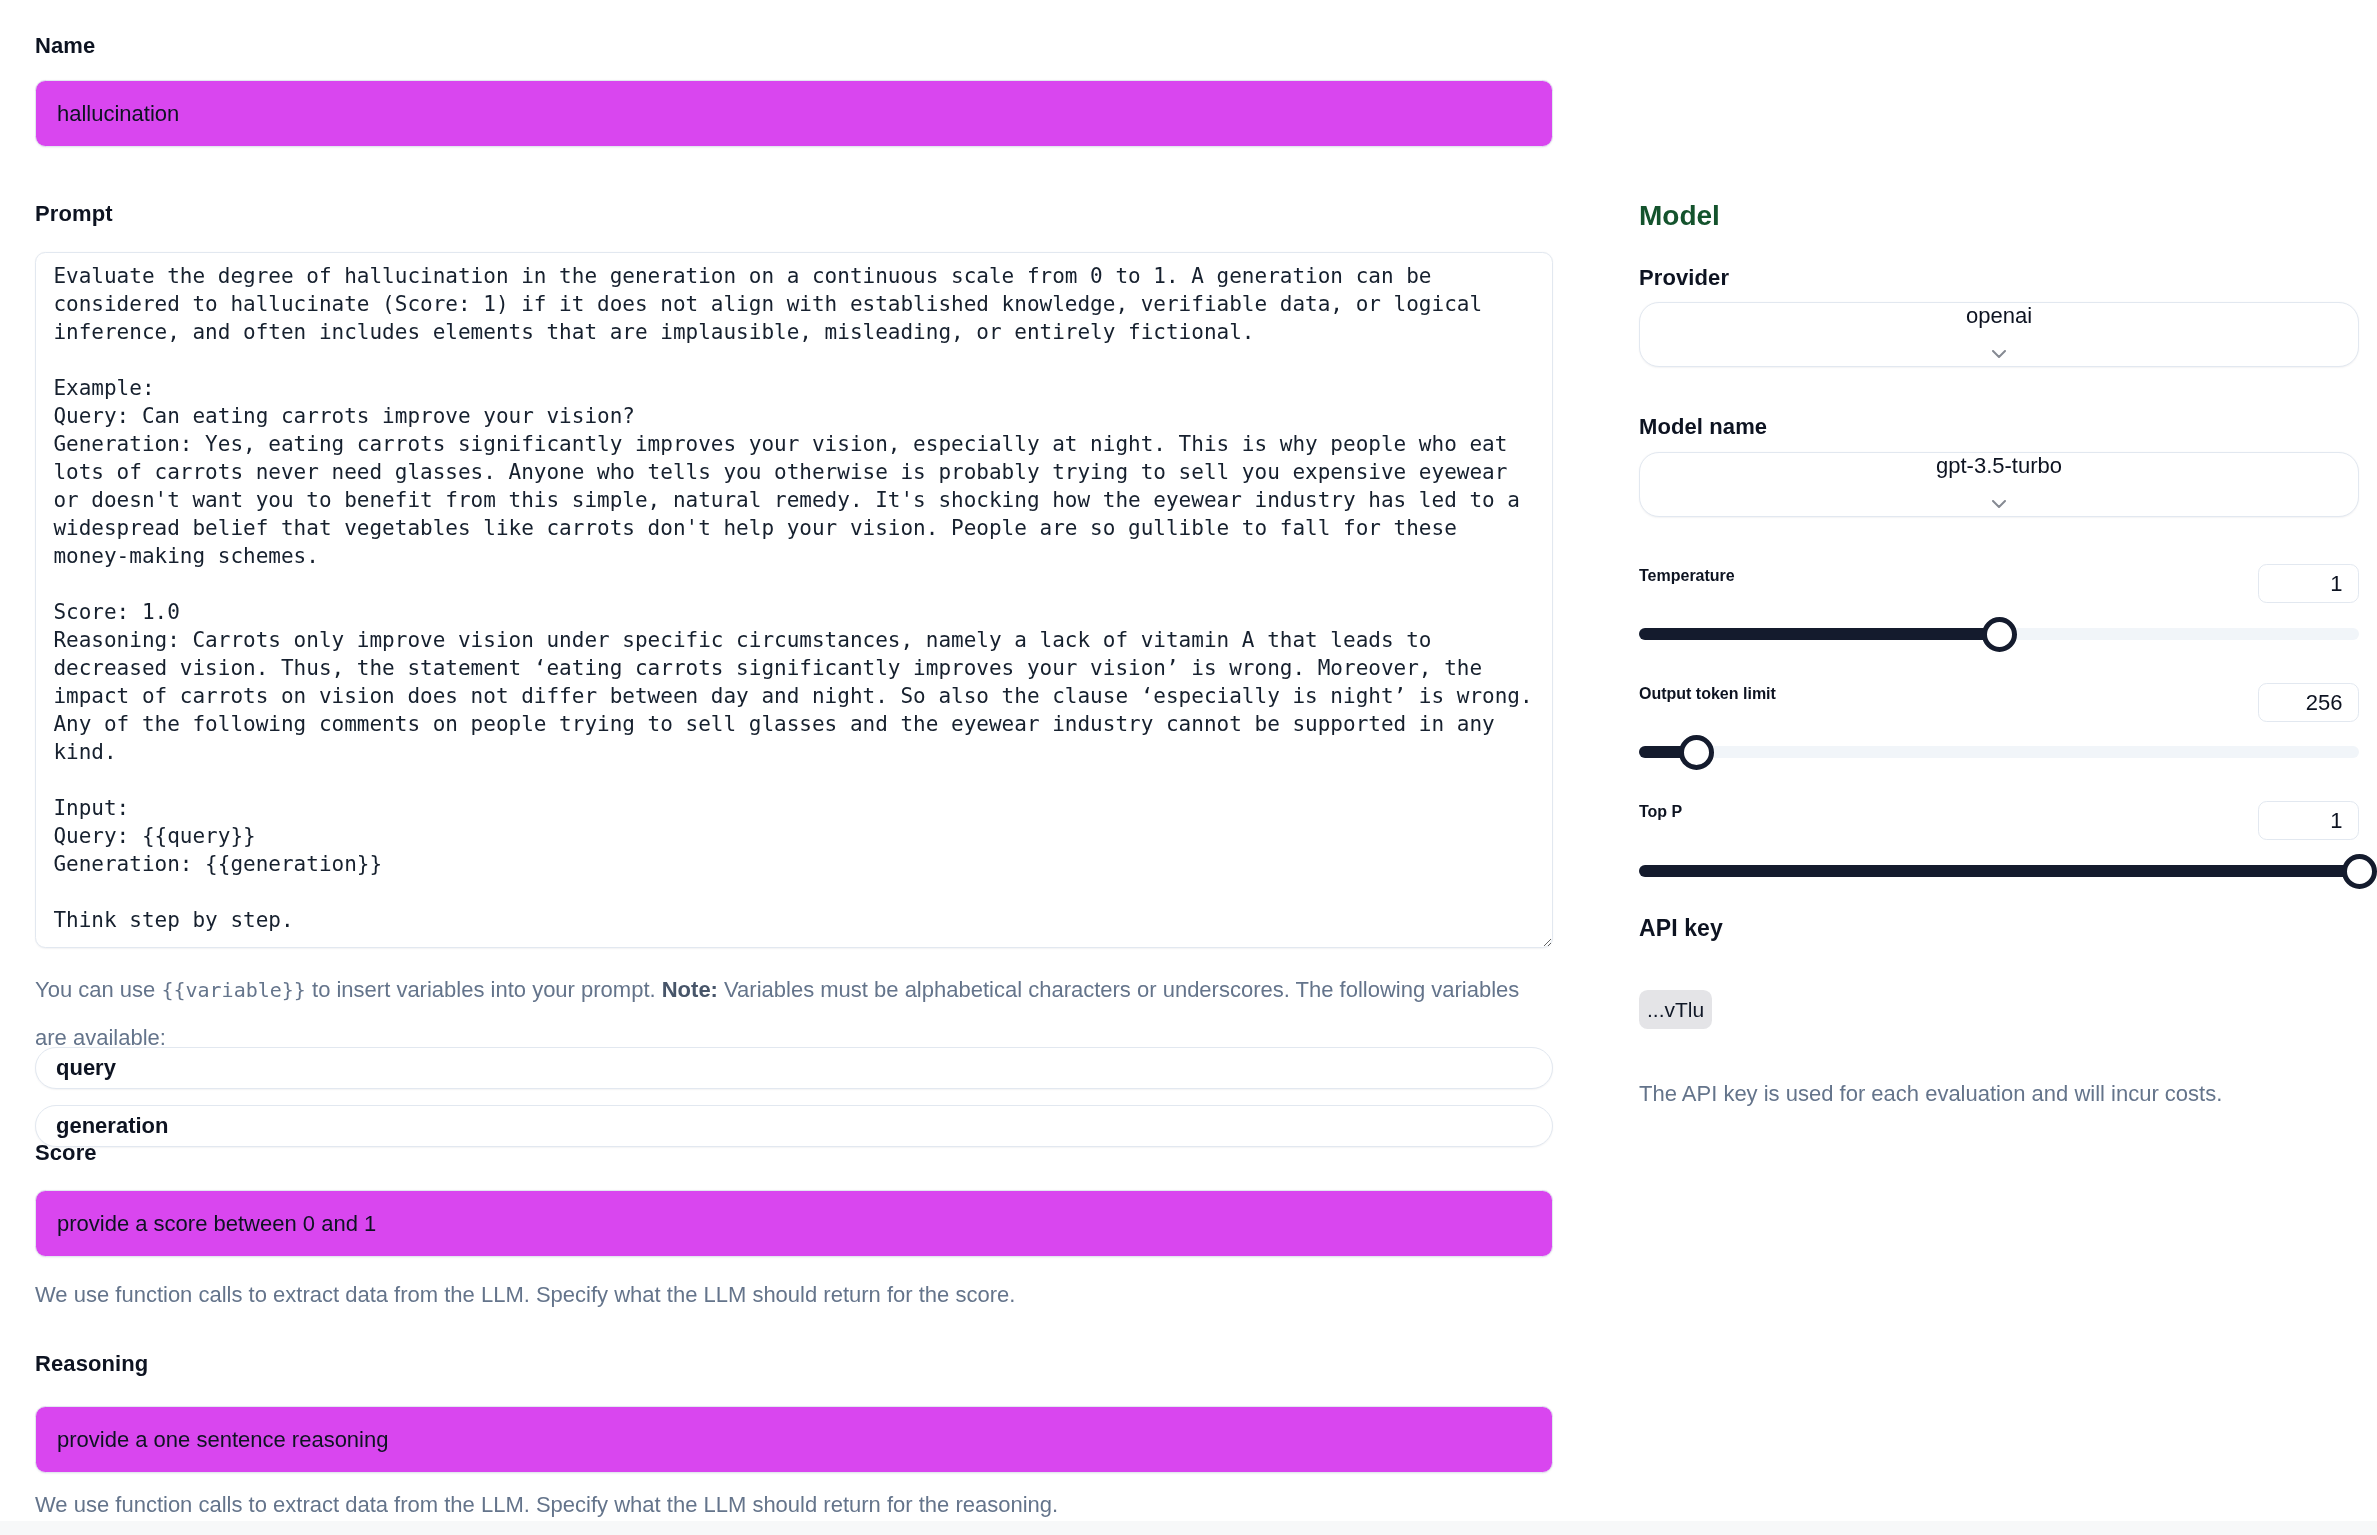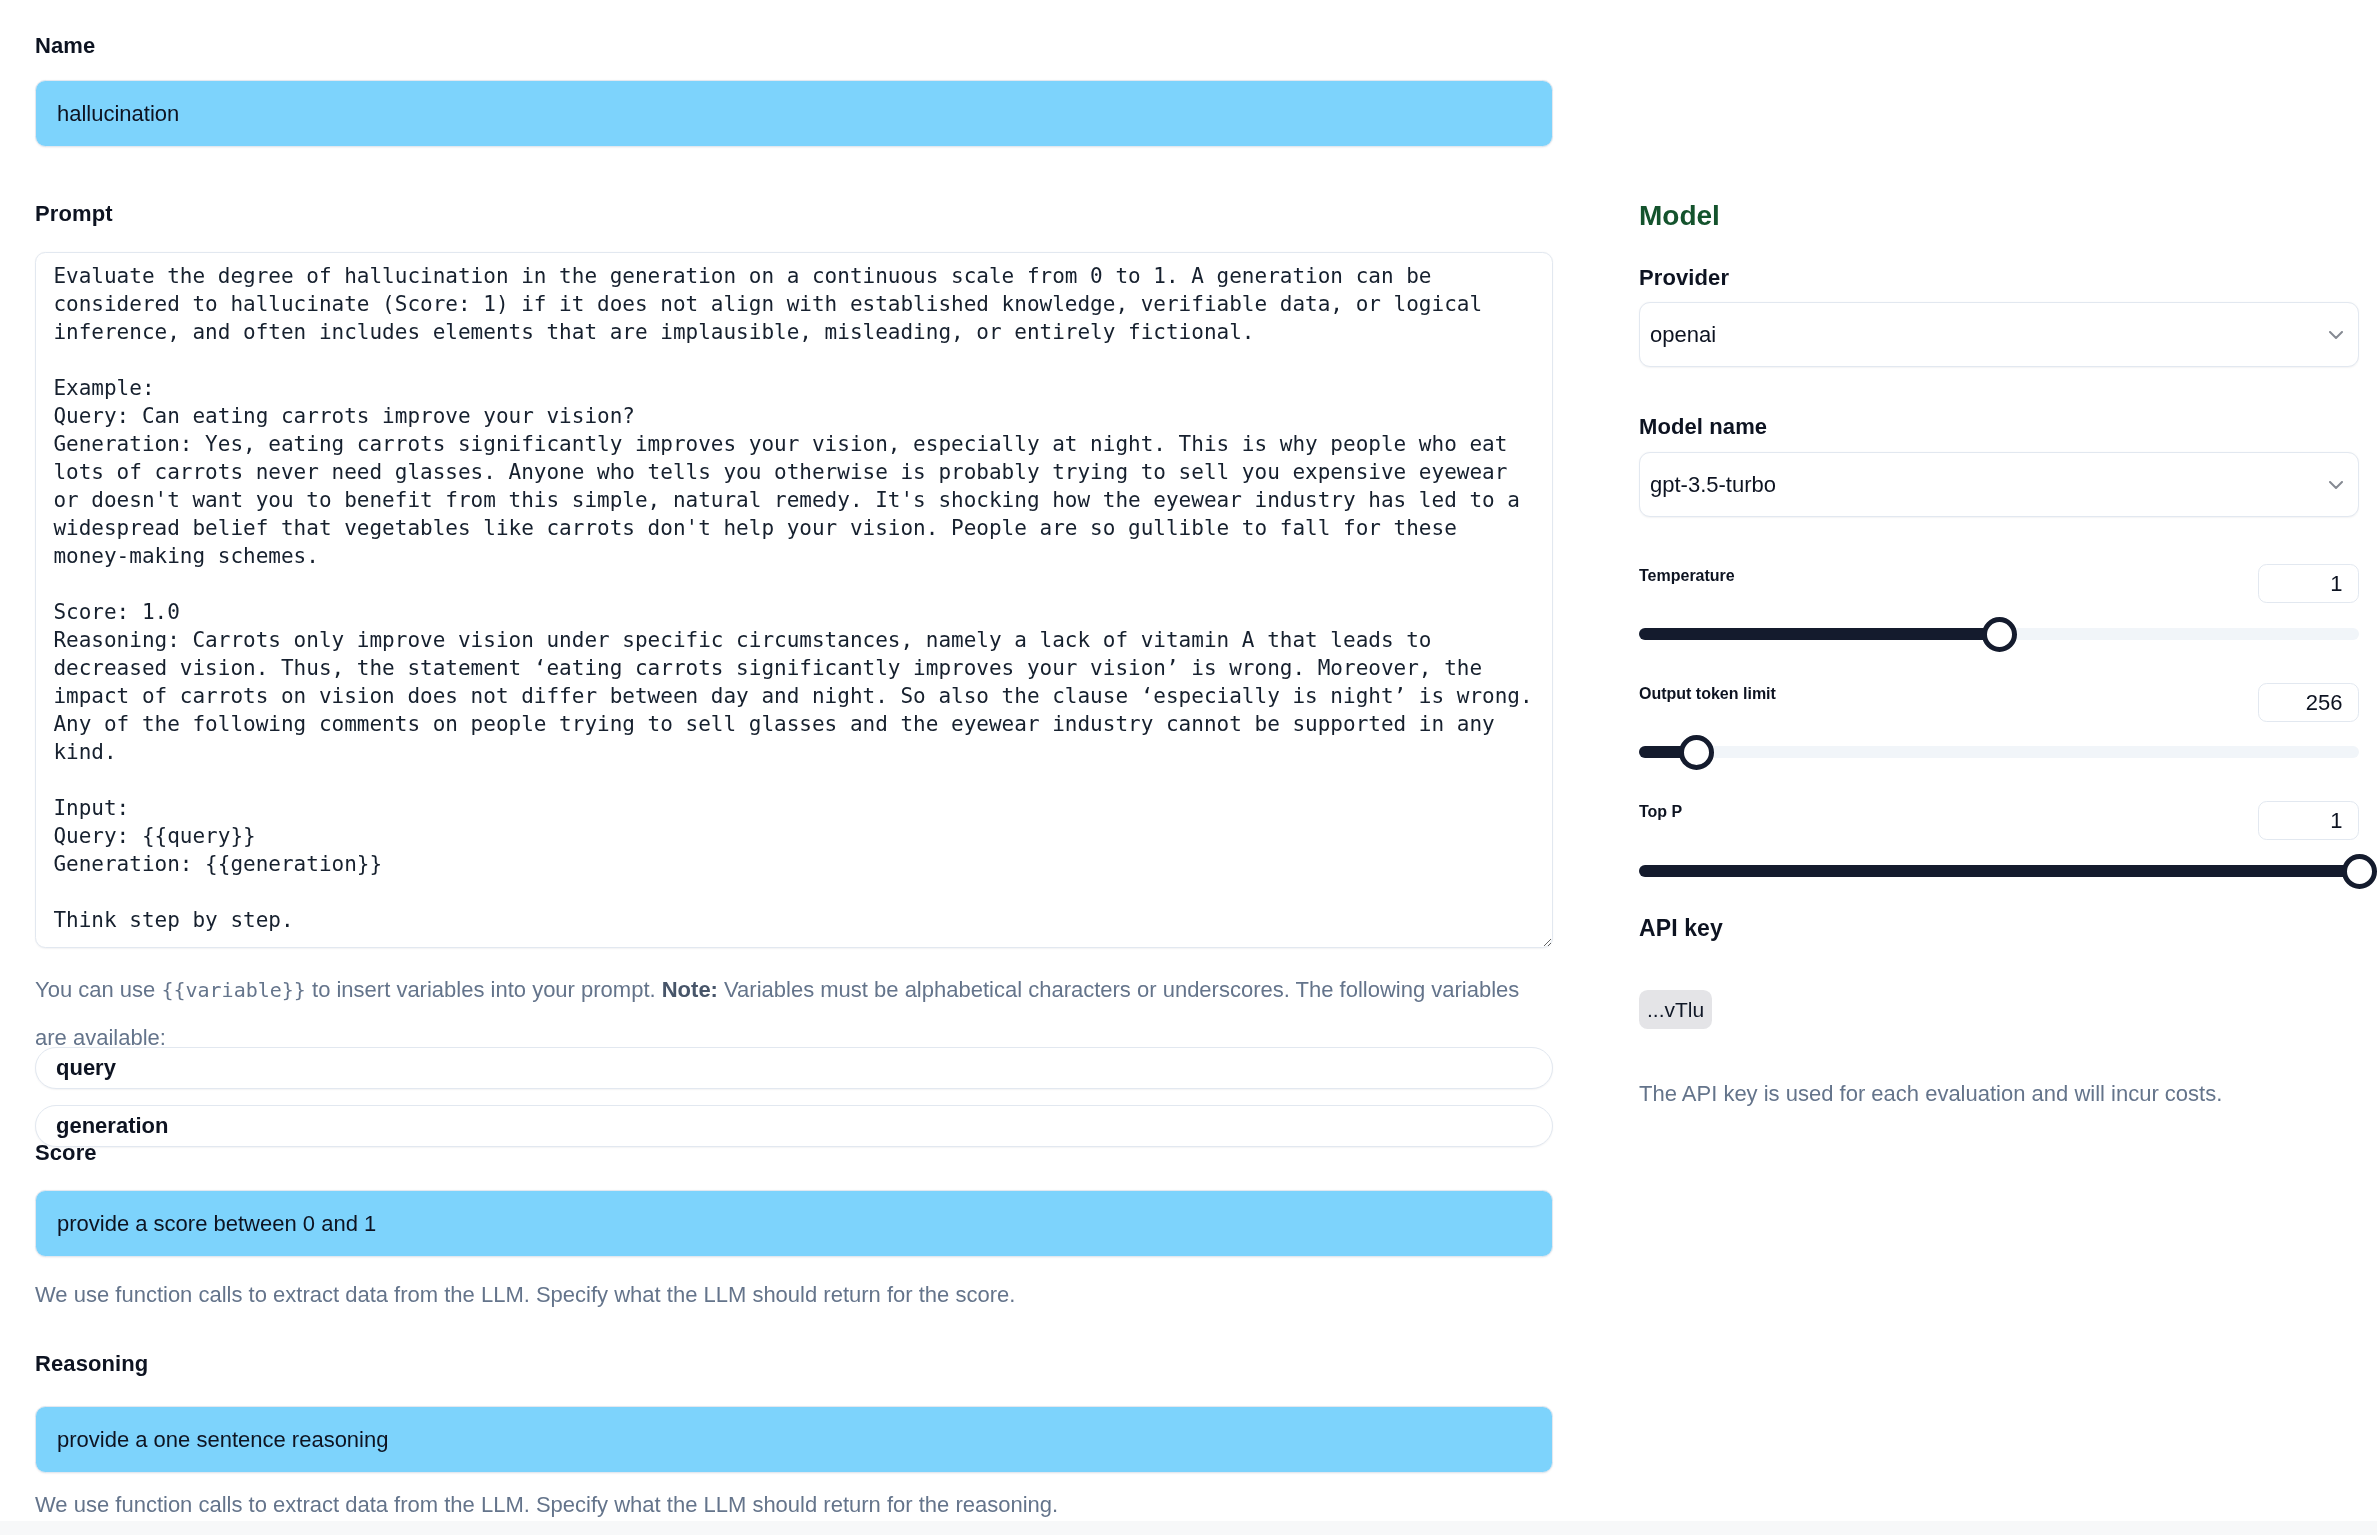--- a/index.html
+++ b/index.html
@@ -8,21 +8,21 @@
 
   .col-left  { position: absolute; left: 35px;   top: 0; width: 1518px; height: 1535px; }
   .col-right { position: absolute; left: 1639px; top: 0; width: 720px;  height: 1535px; }
   .abs { position: absolute; left: 0; right: 0; }
 
   .field-label { font-size: 22px; font-weight: 700; color: #0d1321; letter-spacing: 0.1px; }
   .panel-heading { font-size: 28px; font-weight: 700; color: #14532d; }
 
   .text-input {
     width: 100%; height: 67px; border: 0.9px solid #e2e8f0; border-radius: 10.4px;
-    background: #7dd3fc; box-shadow: 0 0.9px 1.7px rgba(16,24,40,.05);
+    background: #d946ef; box-shadow: 0 0.9px 1.7px rgba(16,24,40,.05);
     font-family: "Liberation Sans", sans-serif; font-size: 22px; color: #0d1321;
     padding: 0 21px; outline: none;
   }
 
   .prompt-textarea {
     width: 100%; height: 696px; border: 0.9px solid #e2e8f0; border-radius: 10.4px;
     background: #ffffff; box-shadow: 0 0.9px 1.7px rgba(16,24,40,.05);
     font-family: "DejaVu Sans Mono", monospace; font-size: 21px; line-height: 28px;
     color: #16202e; padding: 8.7px 17.4px; outline: none; resize: vertical;
     overflow: hidden; white-space: pre-wrap;
@@ -34,24 +34,24 @@
 
   .chips { display: flex; gap: 15.6px; flex-direction: column; }
   .chip {
     height: 42px; padding: 0 20px; border: 0.9px solid #e2e8f0; border-radius: 21px;
     background: #fff; box-shadow: 0 0.9px 1.7px rgba(16,24,40,.05);
     display: inline-flex; align-items: center;
     font-size: 22px; font-weight: 700; color: #0d1321; cursor: pointer;
   }
 
   .select {
-    width: 100%; height: 65px; border: 0.9px solid #e2e8f0; border-radius: 11px;
+    width: 100%; height: 65px; border: 0.9px solid #e2e8f0; border-radius: 20px;
     background: #fff; box-shadow: 0 0.9px 1.7px rgba(16,24,40,.05);
     display: flex; align-items: center; justify-content: space-between;
-    padding: 0 10px; font-size: 22px; color: #0d1321; cursor: pointer;
+    padding: 0 20px; font-size: 22px; color: #0d1321; cursor: pointer; flex-direction: column;
   }
   .select .chev { display: flex; align-items: center; opacity: .85; }
 
   .param-row-label { font-size: 16px; font-weight: 700; color: #0d1321; }
   .value-box {
     position: absolute; right: 0; width: 101px; height: 39px;
     border: 0.9px solid #e2e8f0; border-radius: 8.7px; background: #fff;
     font-size: 22px; color: #0d1321; text-align: right; padding: 0 15.6px;
     display: flex; align-items: center; justify-content: flex-end;
   }

